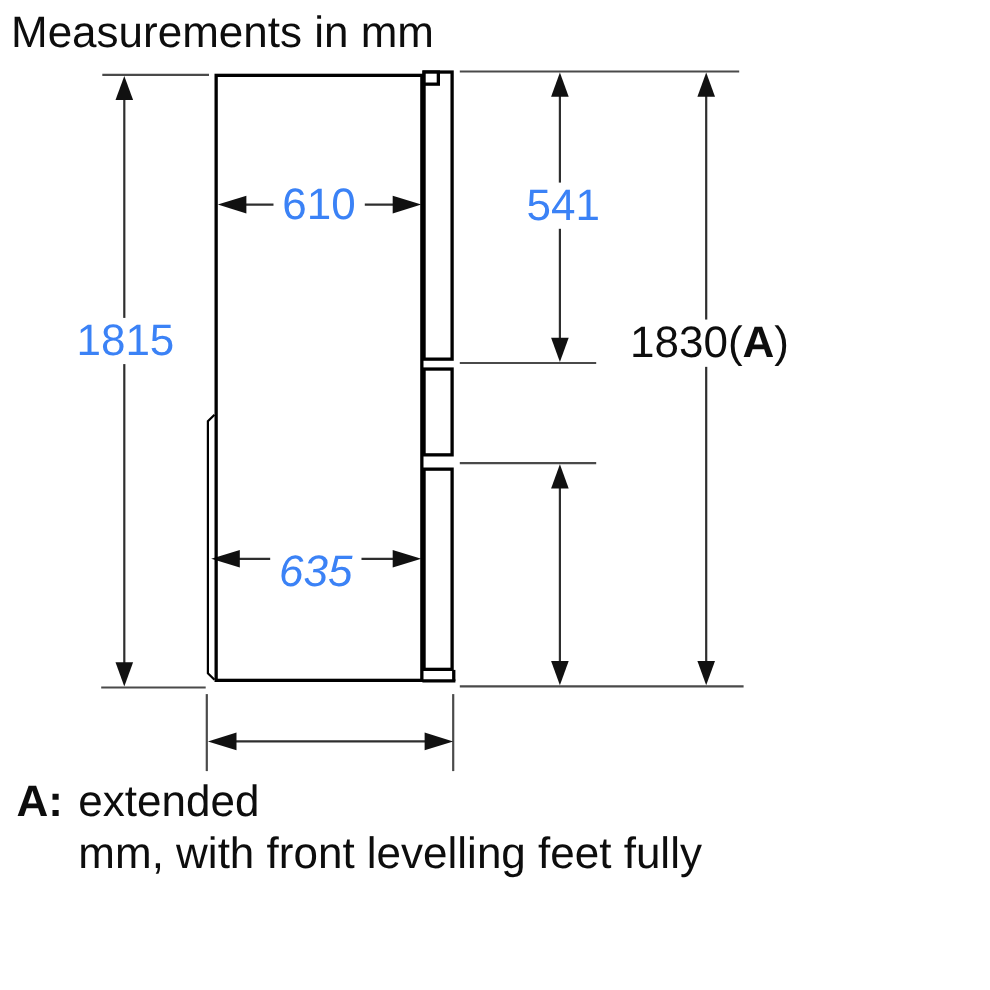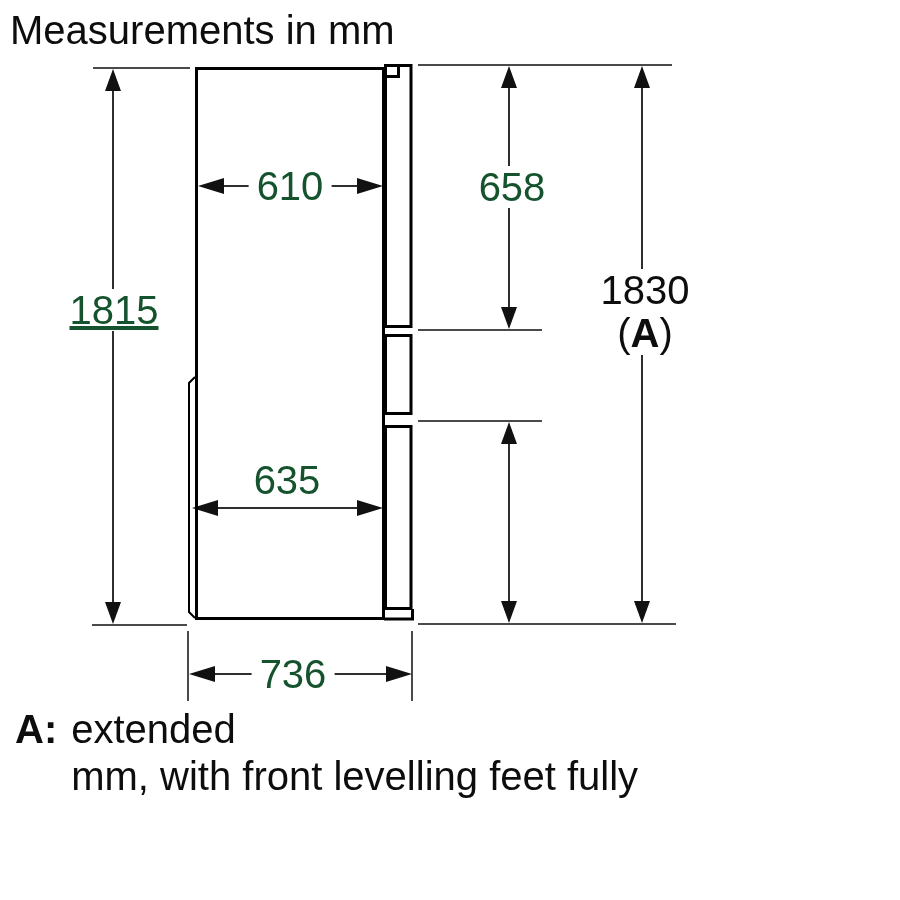--- a/index.html
+++ b/index.html
@@ -9,25 +9,25 @@
     overflow:hidden;
   }
   .title{
     position:absolute;left:10px;top:8px;font-size:40px;line-height:44px;
     color:#0d0d0d;white-space:nowrap;
   }
   svg.diagram{position:absolute;left:0;top:0;}
   .dim{
     position:absolute;transform:translate(-50%,-50%);
     font-size:40px;line-height:42px;background:#ffffff;padding:0 8px;
-    color:#14532d;white-space:nowrap;
+    color:#3b82f6;white-space:nowrap;
   }
   .dim-stack{
     position:absolute;transform:translate(-50%,-50%);
-    display:flex;flex-direction:column;align-items:center;
+    display:flex;flex-direction:row;align-items:center;
     font-size:40px;line-height:43px;background:#ffffff;padding:0 8px;
     color:#0d0d0d;
   }
   .dim-stack .ref b{font-weight:bold;}
   .footnote{
     position:absolute;left:15px;top:706px;width:790px;
     display:flex;align-items:flex-start;
     font-size:40px;line-height:47px;color:#0d0d0d;
   }
   .footnote .fn-label{font-weight:bold;margin-right:14px;flex:0 0 auto;}
@@ -85,25 +85,24 @@
       <polyline points="195,377 189,383 189,612 195,618" stroke-width="2"></polyline>
       <rect x="385.5" y="65.5" width="25.5" height="261" stroke-width="3" fill="#ffffff"></rect>
       <rect x="385.5" y="65.5" width="13" height="11" stroke-width="3" fill="#ffffff"></rect>
       <rect x="385.5" y="335.5" width="25.5" height="78" stroke-width="3" fill="#ffffff"></rect>
       <rect x="385.5" y="426.5" width="25.5" height="182" stroke-width="3" fill="#ffffff"></rect>
       <line x1="384" y1="619" x2="414" y2="619" stroke-width="3"></line>
       <line x1="412.5" y1="609" x2="412.5" y2="619" stroke-width="3"></line>
     </g>
   </svg>
 
-  <div class="dim" style="left:114px;top:310px;text-decoration:underline;">1815</div>
+  <div class="dim" style="left:114px;top:310px;">1815</div>
   <div class="dim" style="left:290px;top:186px;">610</div>
-  <div class="dim" style="left:512px;top:187px;">658</div>
-  <div class="dim" style="left:287px;top:480px;">635</div>
-  <div class="dim" style="left:293px;top:674px;">736</div>
+  <div class="dim" style="left:512px;top:187px;">541</div>
+  <div class="dim" style="left:287px;top:520px;font-style:italic;">635</div>
 
   <div class="dim-stack" style="left:645px;top:312px;">
     <span>1830</span>
     <span class="ref"><span>(</span><b>A</b><span>)</span></span>
   </div>
 
   <div class="footnote">
     <span class="fn-label">A:</span>
     <div class="fn-lines">
       <div>extended</div>

